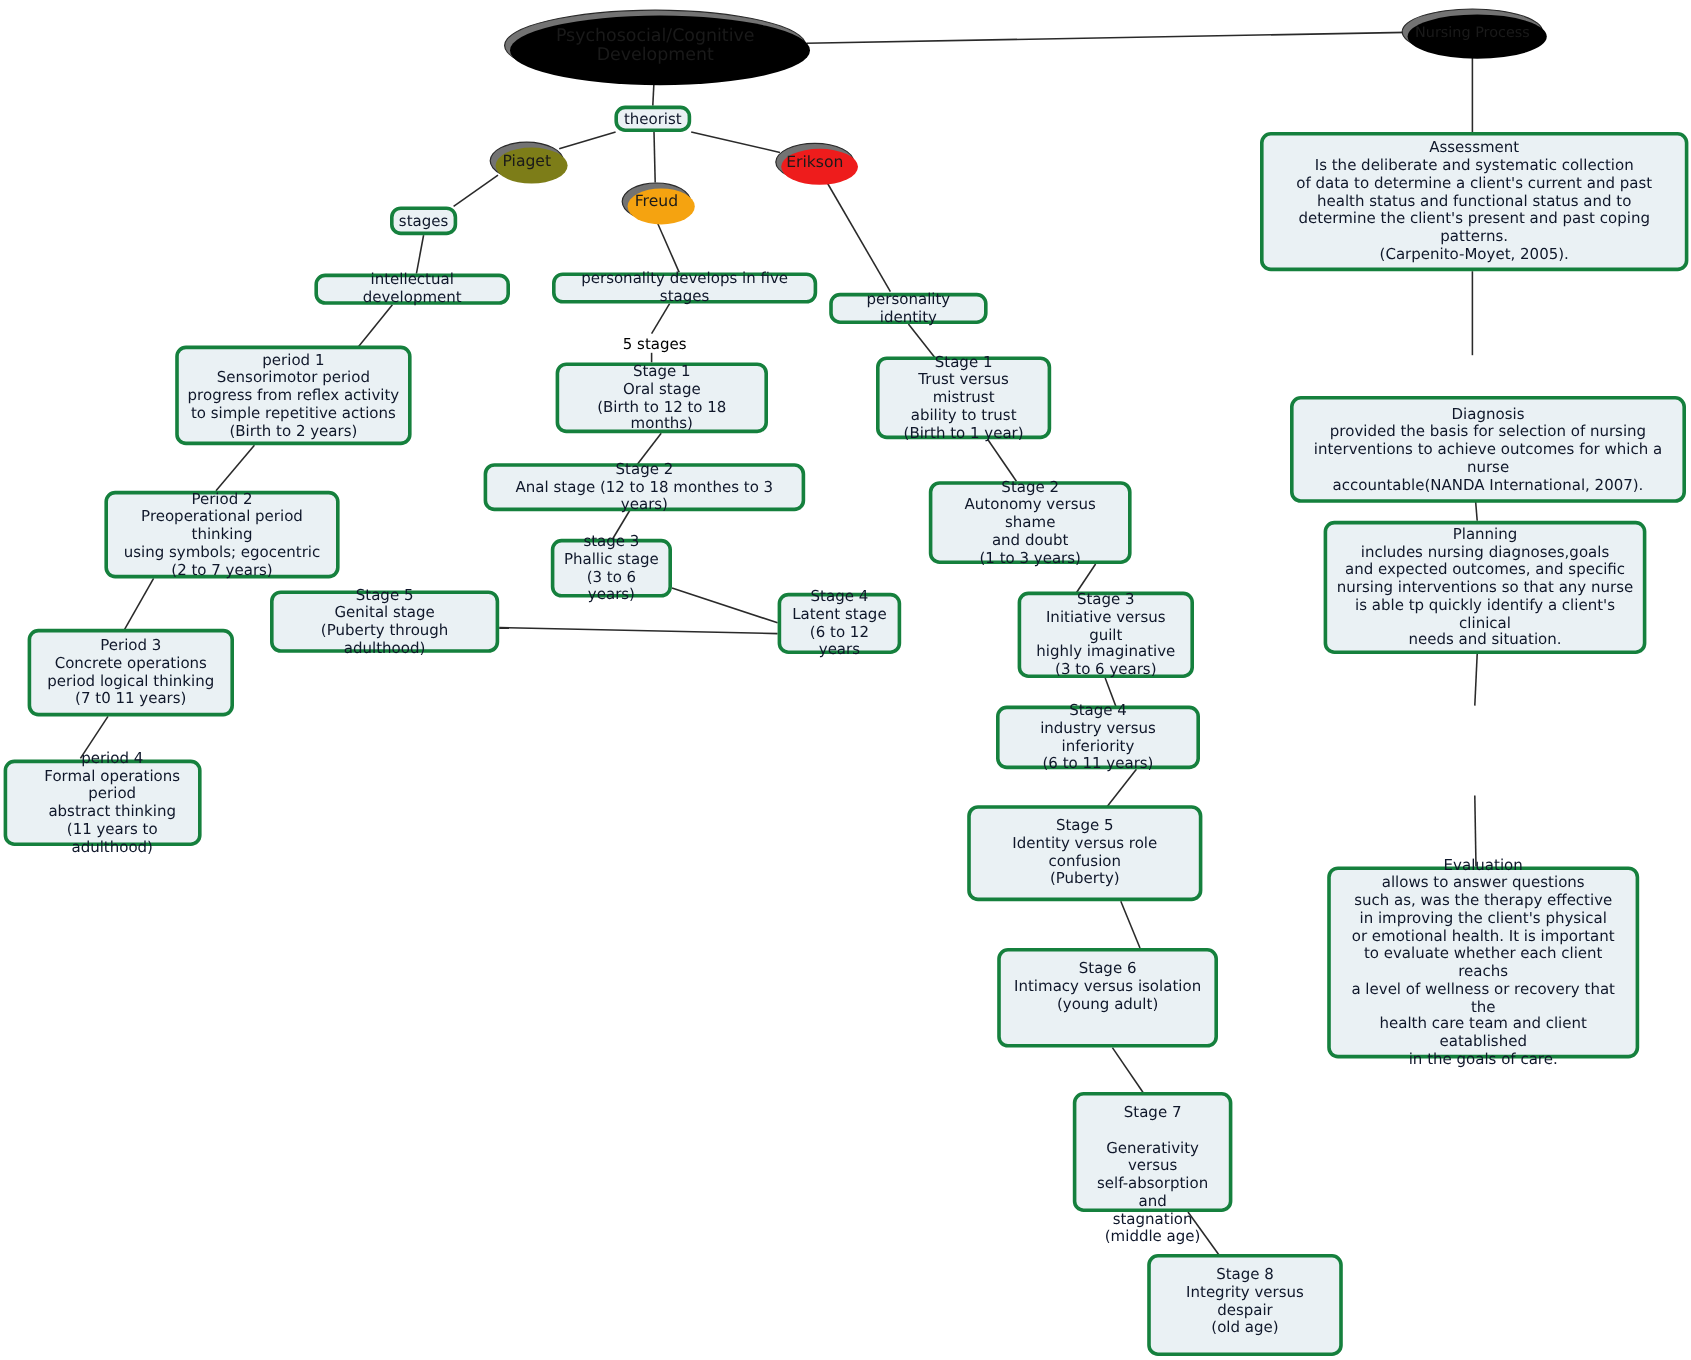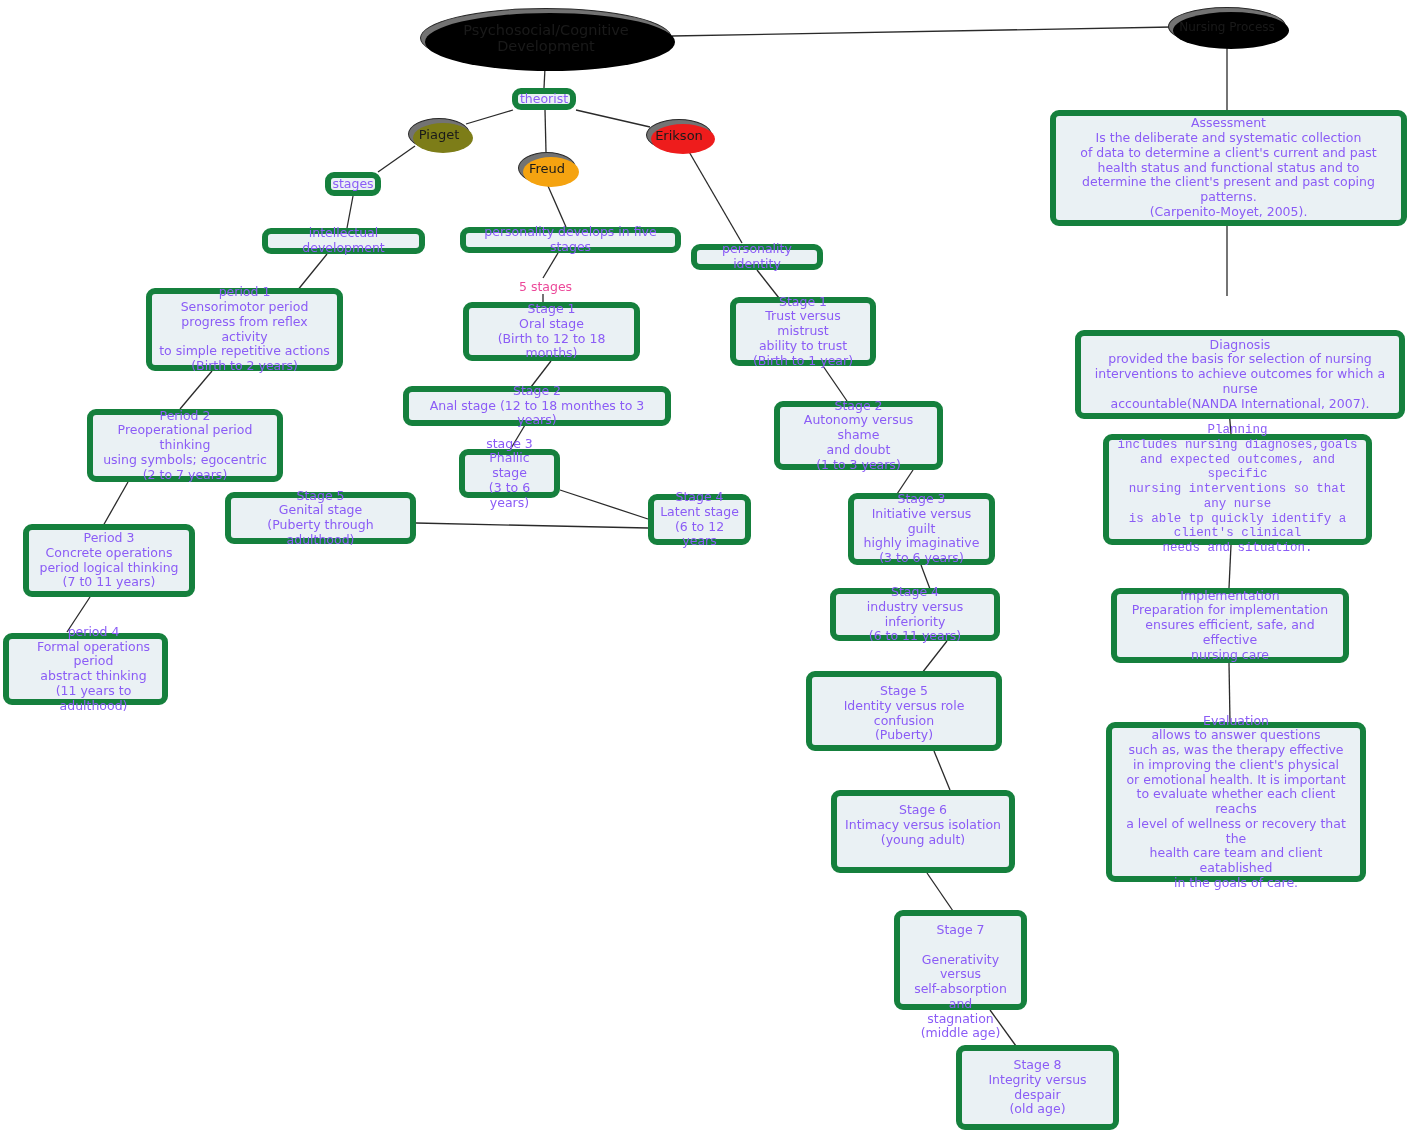--- a/index.html
+++ b/index.html
@@ -21,23 +21,23 @@
     left: 0;
     top: 0;
     width: 1409px;
     height: 1133px;
     pointer-events: none;
   }
   .node {
     position: absolute;
     box-sizing: border-box;
     background: #eaf1f4;
-    border: 6px solid #15803d;
+    border: 3px solid #15803d;
     border-radius: 9px;
-    color: #8b5cf6;
+    color: #0f172a;
     display: flex;
     align-items: center;
     justify-content: center;
     text-align: center;
     line-height: 1.18;
     white-space: pre-line;
     padding: 2px 6px;
     z-index: 3;
   }
   .node.small  { font-size: 12.5px; }
@@ -67,21 +67,21 @@
     right: -4px;
     bottom: -4px;
     border-radius: 50%;
     z-index: -1;
   }
   .ell-title   { font-size: 14.5px; }
   .ell-person  { font-size: 13px; }
   .edge-label {
     position: absolute;
     font-size: 12.5px;
-    color: #ec4899;
+    color: #000000;
     background: #ffffff;
     padding: 0 3px;
     white-space: nowrap;
     z-index: 3;
   }
 </style>
 </head>
 <body>
 
 <div id="canvas">
@@ -308,35 +308,29 @@
 (Carpenito-Moyet, 2005).</span>
   </div>
 
   <div class="node body" style="left:1075px; top:296px; width:330px; height:89px;margin-top:34px;">
     <span>Diagnosis
 provided the basis for selection of nursing
 interventions to achieve outcomes for which a nurse
 accountable(NANDA International, 2007).</span>
   </div>
 
-  <div class="node body" style="left:1103px; top:434px; width:269px; height:111px;font-family:Liberation Mono, monospace;">
+  <div class="node body" style="left:1103px; top:434px; width:269px; height:111px;">
     <span>Planning
 includes nursing diagnoses,goals
 and expected outcomes, and specific
 nursing interventions so that any nurse
 is able tp quickly identify a client's clinical
 needs and situation.</span>
   </div>
 
-  <div class="node body" style="left:1111px; top:588px; width:238px; height:75px;">
-    <span>Implementation
-Preparation for implementation
-ensures efficient, safe, and effective
-nursing care</span>
-  </div>
 
   <div class="node body" style="left:1106px; top:722px; width:260px; height:160px;">
     <span>Evaluation
 allows to answer questions
 such as, was the therapy effective
 in improving the client's physical
 or emotional health. It is important
 to evaluate whether each client reachs
 a level of wellness or recovery that the
 health care team and client eatablished

